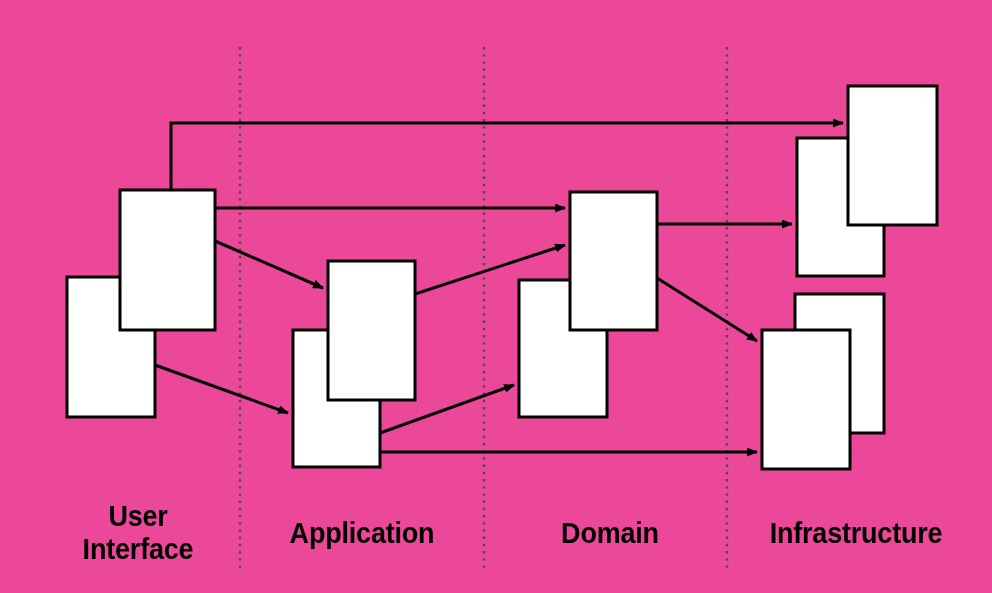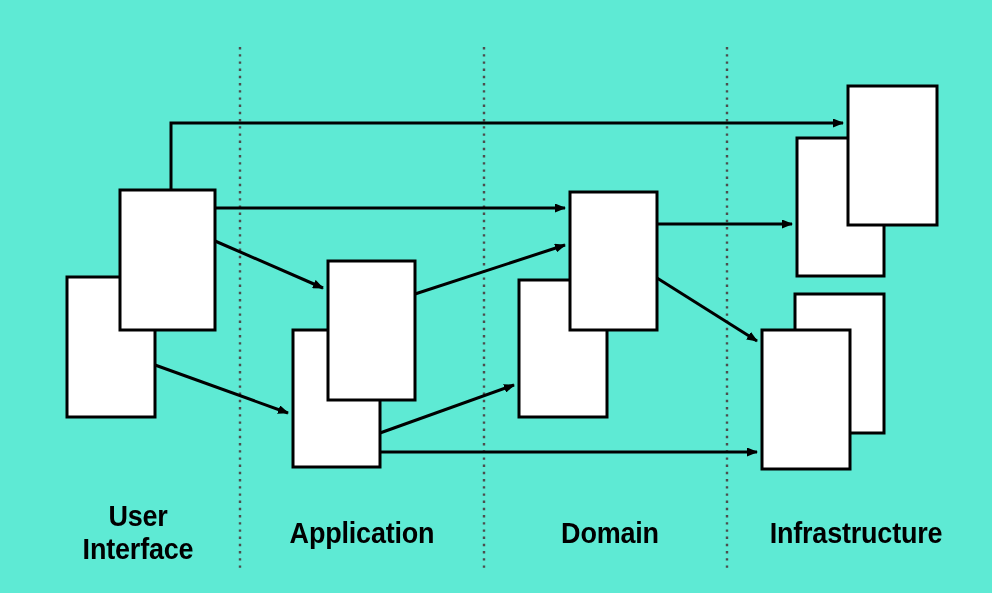--- a/index.html
+++ b/index.html
@@ -5,21 +5,21 @@
 <style>
   html, body {
     margin: 0;
     padding: 0;
     background: #ffffff;
   }
   #canvas {
     position: relative;
     width: 992px;
     height: 593px;
-    background: #5eead4;
+    background: #ec4899;
     overflow: hidden;
     font-family: "Liberation Sans", "DejaVu Sans", sans-serif;
   }
   #diagram-svg {
     position: absolute;
     left: 0;
     top: 0;
     width: 992px;
     height: 593px;
   }

